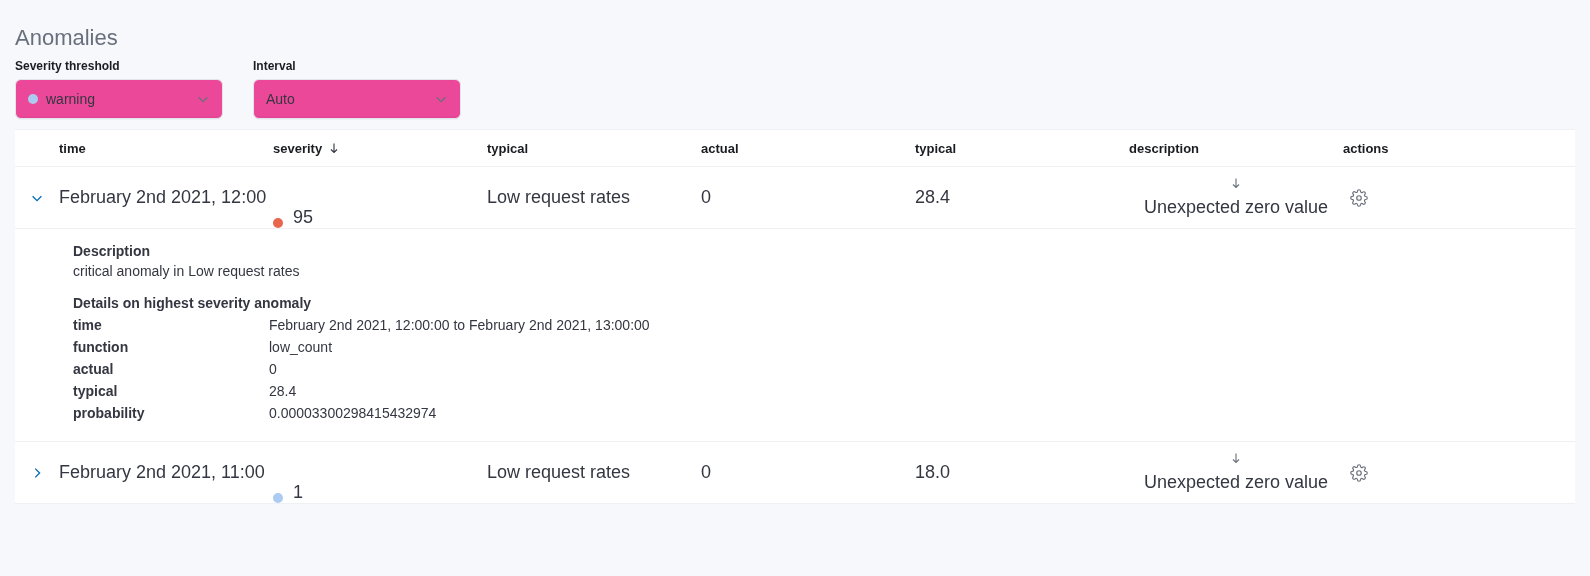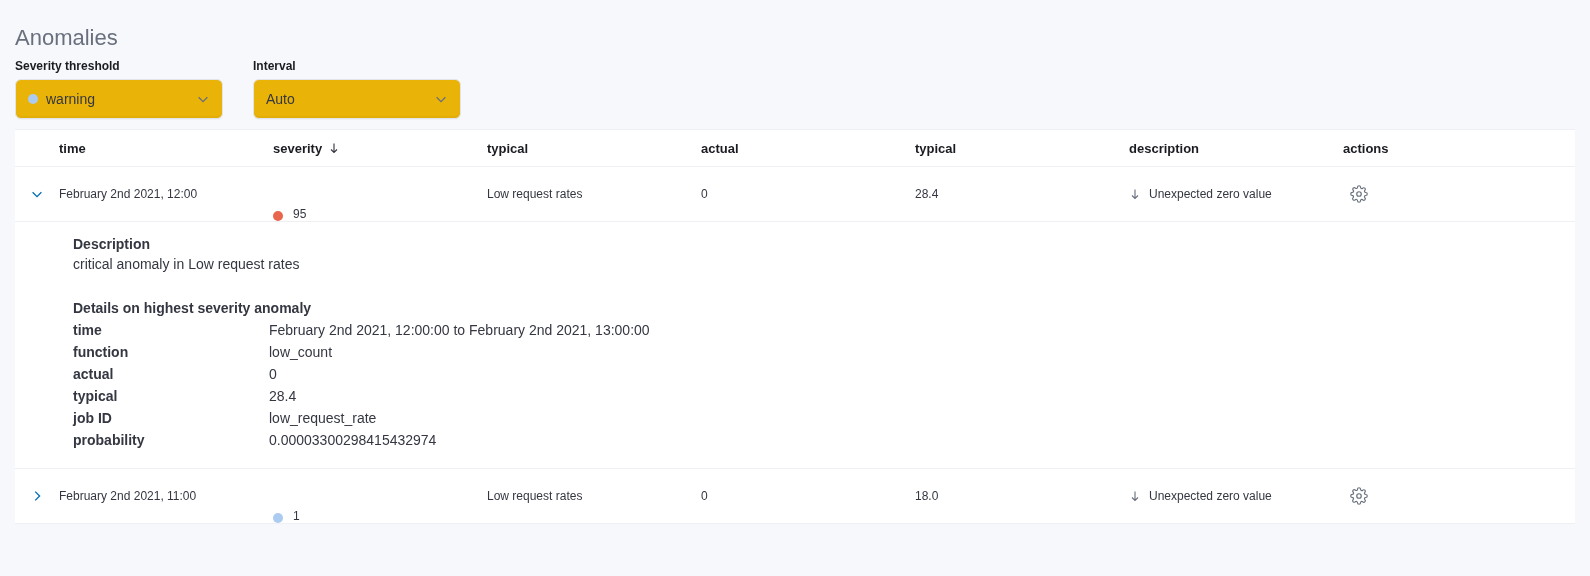--- a/index.html
+++ b/index.html
@@ -32,21 +32,21 @@
     color: #1a1c21;
     margin-bottom: 6px;
   }
   .select {
     display: flex;
     align-items: center;
     justify-content: space-between;
     height: 40px;
     min-width: 208px;
     padding: 8px 12px;
-    background: #eab308;
+    background: #ec4899;
     border: 1px solid #e1e4ea;
     border-radius: 6px;
     cursor: pointer;
     font-size: 14px;
     box-shadow: 0 1px 1px rgba(0,0,0,0.03), inset 0 -2px 0 rgba(0,0,0,0.03);
   }
   .select-value { display: flex; align-items: center; gap: 8px; }
   .sev-dot {
     width: 10px; height: 10px; border-radius: 50%;
     display: inline-block;
@@ -76,50 +76,50 @@
   .sort-icon { width:12px; height:12px; color:#343741; }
   .sort-icon svg{width:12px;height:12px;display:block;}
 
   .row {
     display: grid;
     grid-template-columns: 44px 214px 214px 214px 214px 214px 214px 74px;
     align-items: center;
     min-height: 40px;
     background: #fff;
     border-bottom: 1px solid #eef0f4;
-    font-size: 12px;
+    font-size: 18px;
     color: #343741;
   }
   .expand-btn {
     width: 44px;
     display: flex;
     align-items: center;
     justify-content: center;
     cursor: pointer;
     color: #006bb4;
   }
   .expand-btn svg { width:14px; height:14px; }
   .sev-cell { display:flex; align-items:flex-end; gap:10px;margin-top:40px; }
-  .desc-cell { display:flex; align-items:center; gap:8px; }
+  .desc-cell { display:flex; align-items:center; gap:8px;flex-direction:column; }
   .arrow-down-icon { width:12px; height:12px; color:#69707d; }
   .arrow-down-icon svg{width:12px;height:12px;display:block;}
   .gear-btn {
     width:32px;height:32px;display:flex;align-items:center;justify-content:center;
     cursor:pointer;color:#69707d;
   }
   .gear-btn svg{width:18px;height:18px;}
 
   .expanded-panel {
     background:#fff;
     border-bottom:1px solid #eef0f4;
     padding: 14px 0 14px 58px;
     font-size:14px;
   }
   .exp-section-title { font-weight:600; margin-bottom:4px; }
-  .exp-text { margin-bottom:28px; }
+  .exp-text { margin-bottom:16px; }
   .detail-row {
     display:grid;
     grid-template-columns: 196px 1fr;
     margin: 6px 0;
   }
   .detail-key { font-weight:600; }
 </style>
 </head>
 <body>
 
@@ -231,24 +231,20 @@
     </div>
     <div class="detail-row">
       <div class="detail-key">actual</div>
       <div>0</div>
     </div>
     <div class="detail-row">
       <div class="detail-key">typical</div>
       <div>28.4</div>
     </div>
     <div class="detail-row">
-      <div class="detail-key">job ID</div>
-      <div>low_request_rate</div>
-    </div>
-    <div class="detail-row">
       <div class="detail-key">probability</div>
       <div>0.00003300298415432974</div>
     </div>
   </div>
 
   <div class="row">
     <div class="expand-btn">
       <svg viewBox="0 0 16 16" fill="none" stroke="currentColor" stroke-width="1.5">
           <path d="M6 3l5 5-5 5"></path>
         </svg>

